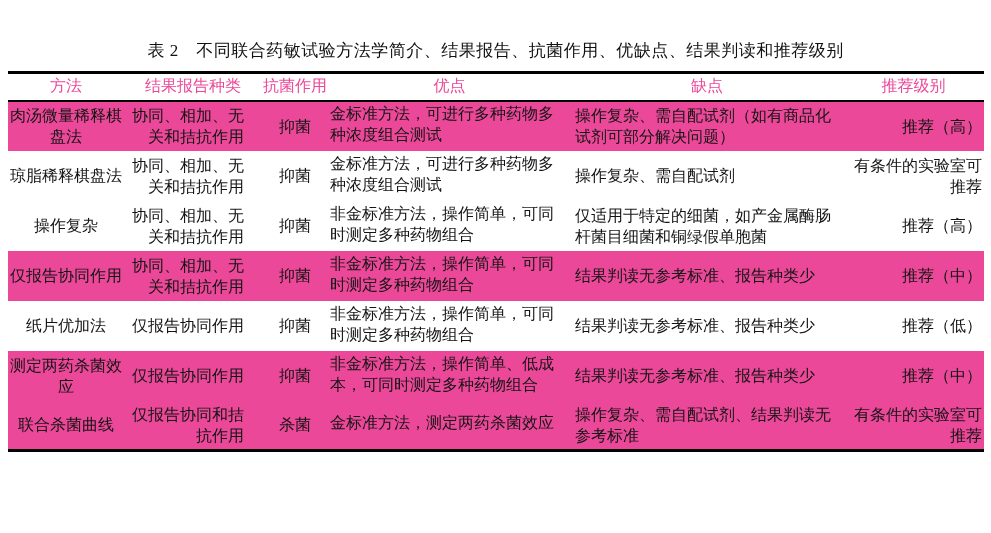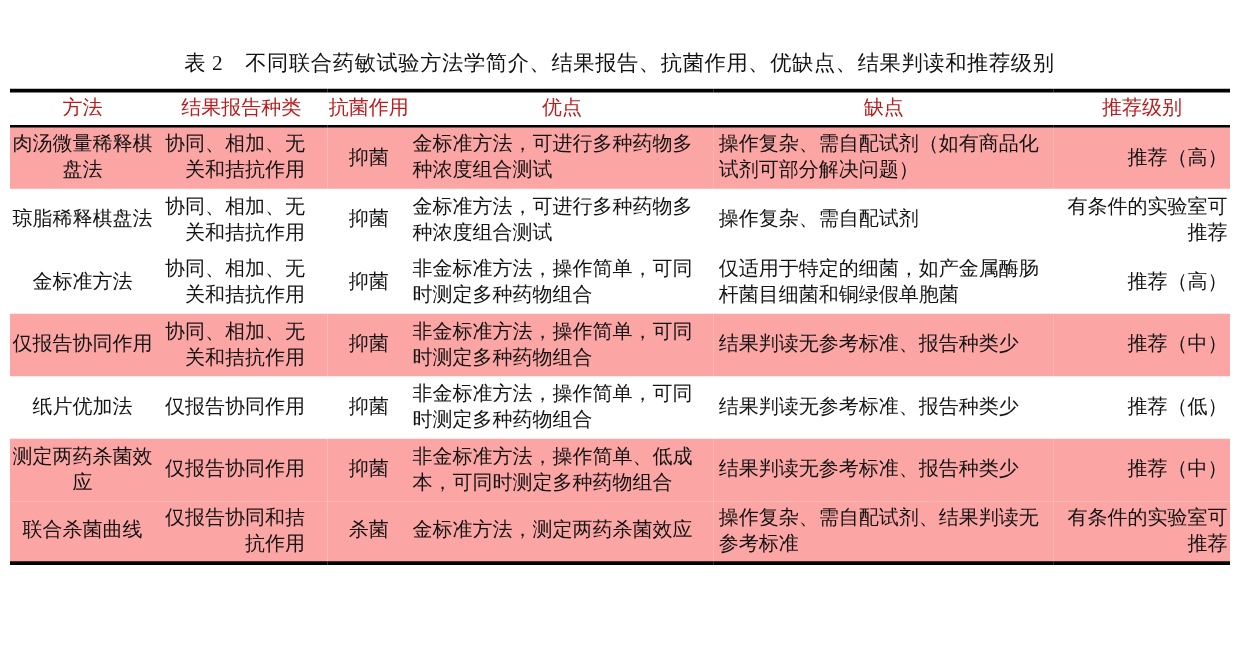--- a/index.html
+++ b/index.html
@@ -35,35 +35,35 @@
     font-size: 16px;
   }
   thead tr { border-bottom: 2px solid #000; }
   th {
     height: 28px;
     font-weight: normal;
     font-size: 16px;
     text-align: center;
     vertical-align: middle;
     white-space: nowrap;
-    color: #b91c1c;
+    color: #ec4899;
   }
   td {
     height: 50px;
     vertical-align: middle;
     line-height: 21px;
     word-break: break-all;
     color: #141414;
   }
-  tr.shaded { background: #fca5a5; }
+  tr.shaded { background: #ec4899; }
 
   td.c-method { text-align: center; padding: 2px 2px; }
   td.c-report { text-align: right; padding: 2px 18px 2px 2px; }
   td.c-action { text-align: center; }
-  td.c-pros   { text-align: left; padding: 2px 4px 2px 2px; }
+  td.c-pros   { text-align: left; padding: 2px 4px 2px 2px; font-family: Liberation Mono, monospace; }
   td.c-cons   { text-align: left; padding: 2px 6px 2px 4px; }
   td.c-level  { text-align: right; padding: 2px 2px 2px 6px; }
 
   .watermark {
     position: absolute;
     left: 901px;
     top: 501px;
     font-size: 31px;
     font-weight: bold;
     letter-spacing: 3px;
@@ -110,21 +110,21 @@
       </tr>
       <tr>
         <td class="c-method">琼脂稀释棋盘法</td>
         <td class="c-report">协同、相加、无关和拮抗作用</td>
         <td class="c-action">抑菌</td>
         <td class="c-pros">金标准方法，可进行多种药物多种浓度组合测试</td>
         <td class="c-cons">操作复杂、需自配试剂</td>
         <td class="c-level">有条件的实验室可推荐</td>
       </tr>
       <tr>
-        <td class="c-method">金标准方法</td>
+        <td class="c-method">操作复杂</td>
         <td class="c-report">协同、相加、无关和拮抗作用</td>
         <td class="c-action">抑菌</td>
         <td class="c-pros">非金标准方法，操作简单，可同时测定多种药物组合</td>
         <td class="c-cons">仅适用于特定的细菌，如产金属酶肠杆菌目细菌和铜绿假单胞菌</td>
         <td class="c-level">推荐（高）</td>
       </tr>
       <tr class="shaded">
         <td class="c-method">仅报告协同作用</td>
         <td class="c-report">协同、相加、无关和拮抗作用</td>
         <td class="c-action">抑菌</td>

